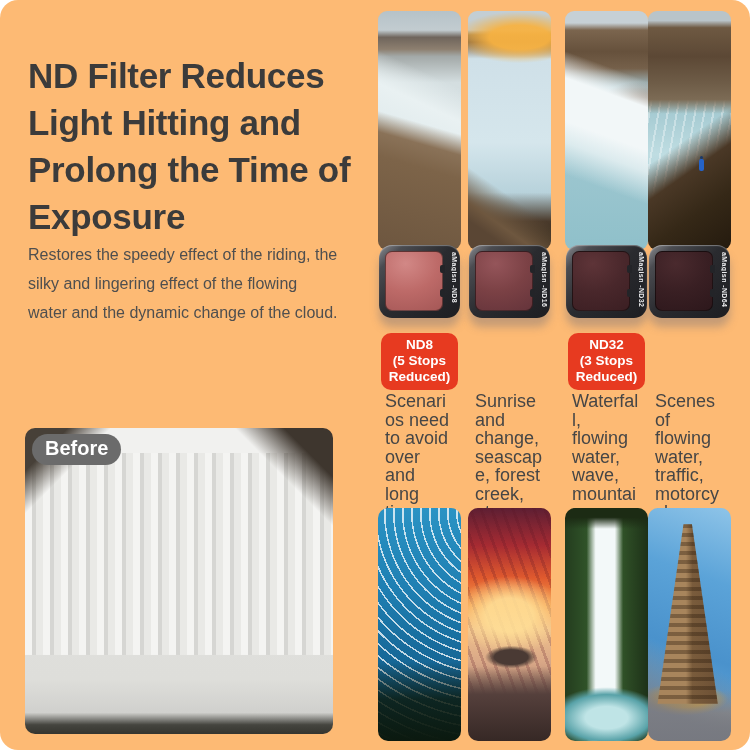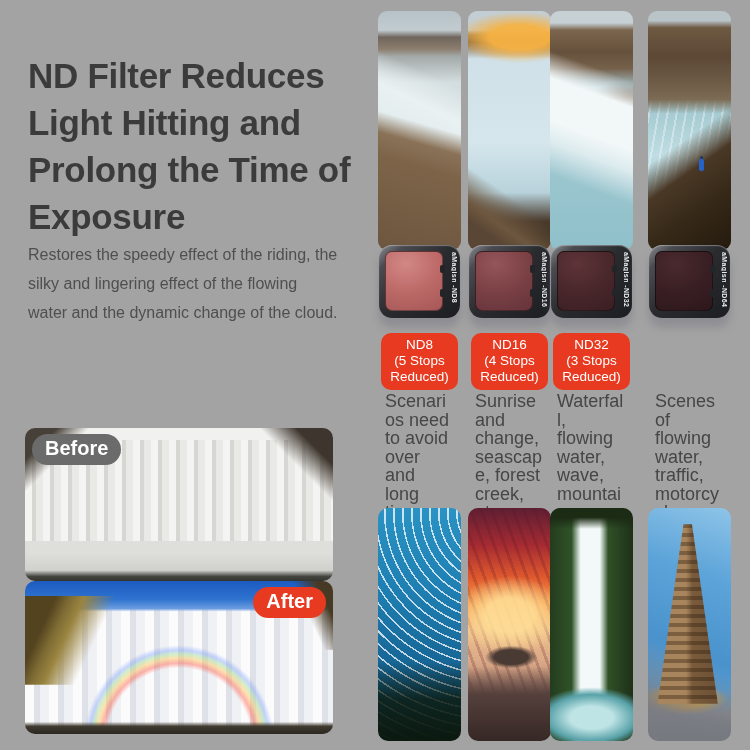--- a/index.html
+++ b/index.html
@@ -1,22 +1,22 @@
 <!DOCTYPE html>
 <html><head>
 <meta charset="utf-8">
 <style>
   html,body{margin:0;padding:0;}
   body{width:750px;height:750px;background:#fff;font-family:"Liberation Sans",sans-serif;-webkit-font-smoothing:antialiased;}
-  .canvas{position:relative;width:750px;height:750px;background:#a3a3a3;overflow:hidden;}
+  .canvas{position:relative;width:750px;height:750px;background:#fdba74;overflow:hidden;border-radius:18px;}
 
   
   .heading{position:absolute;left:28px;top:52px;width:335px;font-size:35px;line-height:47px;font-weight:700;color:#3b3b3b;letter-spacing:-0.3px;}
   .lead{position:absolute;left:28px;top:240px;width:312px;font-size:16px;line-height:29px;color:#4f4f4f;}
-  .compare{position:absolute;left:25px;top:428px;width:308px;height:306px;display:flex;flex-direction:column;}
+  .compare{position:absolute;left:25px;top:428px;width:308px;height:306px;display:flex;}
   .photo{position:relative;border-radius:10px;overflow:hidden;flex:1;}
   .photo.before{
     background:
       linear-gradient(135deg,#474038 0,#474038 7%,rgba(71,64,56,0) 14%),
       linear-gradient(225deg,#3e362e 0,#3e362e 8%,rgba(62,54,46,0) 16%),
       repeating-linear-gradient(90deg,#f4f4f2 0 7px,#d6d6d3 7px 11px,#e9e9e6 11px 18px) 0 24%/100% 66% no-repeat,
       linear-gradient(180deg,rgba(236,236,233,0) 66%,#dededa 82%,#d0d0cd 93%,#45453f 97%,#35352f 100%),
       linear-gradient(180deg,#f1f1ef 0 22%,#e6e6e3 32%,#dcdcd9 100%);
   }
   .photo.after{
@@ -29,21 +29,21 @@
       repeating-linear-gradient(90deg,#fbfbfc 0 9px,#dfe1e8 9px 15px,#f0f1f5 15px 24px),
       #e8eaee;
   }
   .badge{position:absolute;top:6px;padding:3px 13px 5px;border-radius:17px;color:#fff;font-weight:700;font-size:20px;}
   .badge.b-before{left:7px;background:#6b6b6b;}
   .badge.b-after{right:7px;background:#e73a20;}
 
   
   .rightpanel{position:absolute;left:378px;top:0;width:353px;height:750px;}
   .col{position:absolute;top:0;width:83px;height:750px;}
-  .col.c1{left:0;} .col.c2{left:90px;} .col.c3{left:172px;} .col.c4{left:270px;}
+  .col.c1{left:0;} .col.c2{left:90px;} .col.c3{left:187px;} .col.c4{left:270px;}
 
   .scene-top{position:absolute;top:11px;left:0;width:83px;height:239px;border-radius:9px;overflow:hidden;}
   .st1{background:
       linear-gradient(16deg,#6d563f 0%,#7d6449 36%,#8a7258 45%,rgba(138,114,88,0) 53%),
       linear-gradient(205deg,rgba(240,246,247,0) 28%,#e9f1f2 40%,#dfeaec 58%,rgba(223,234,236,0) 68%),
       linear-gradient(180deg,#b6c2c8 0%,#c2ccd0 8%,#6f655c 11%,#8d7f6f 16%,#a3a9a8 19%,#d4dee0 30%,#cfdadd 100%);}
   .st2{background:
       linear-gradient(35deg,#5a4634 0 10%,#6e573f 16%,rgba(110,87,63,0) 28%),
       linear-gradient(180deg,rgba(0,0,0,0) 76%,#4a3a2b 88%,#2f2517 100%),
       radial-gradient(ellipse 130% 18% at 62% 11%,rgba(247,178,66,0.95) 0 28%,rgba(247,178,66,0) 60%),
@@ -66,21 +66,21 @@
   .glass{position:absolute;top:6px;left:6px;right:17px;bottom:7px;border-radius:7px;border:1px solid rgba(0,0,0,0.45);}
   .g1{background:radial-gradient(120% 100% at 35% 20%,#d28886 0%,#bd6a68 48%,#a35655 100%);}
   .g2{background:radial-gradient(120% 100% at 35% 20%,#95555a 0%,#7b4145 48%,#63333a 100%);}
   .g3{background:radial-gradient(120% 100% at 35% 20%,#5e3438 0%,#49272b 48%,#3a1e22 100%);}
   .g4{background:radial-gradient(120% 100% at 35% 20%,#4a2a2e 0%,#391f23 48%,#2c171b 100%);}
   .notch{position:absolute;right:15px;width:5px;height:8px;background:#232428;border-radius:2px 0 0 2px;}
   .n1{top:20px;} .n2{top:44px;}
   .sidetext{position:absolute;right:2px;top:7px;bottom:5px;writing-mode:vertical-rl;font-size:7px;font-weight:700;color:#ecedef;letter-spacing:0.4px;white-space:nowrap;overflow:hidden;}
 
   .ndlabel{position:absolute;top:333px;left:3px;width:77px;background:#e73a20;border-radius:10px;color:#fff;text-align:center;
-    font-weight:400;font-size:13.5px;line-height:16px;padding:4px 2px 5px;box-sizing:border-box;}
+    font-weight:700;font-size:13.5px;line-height:16px;padding:4px 2px 5px;box-sizing:border-box;}
   .ndlabel .model{display:block;}
   .desc{position:absolute;top:392px;left:7px;width:69px;font-size:18px;line-height:18.5px;color:#464646;text-align:left;overflow-wrap:anywhere;}
 
   .scene-bottom{position:absolute;top:508px;left:0;width:83px;height:233px;border-radius:10px;overflow:hidden;}
   .sb1{background:
       linear-gradient(180deg,rgba(0,0,0,0) 66%,rgba(12,28,16,0.85) 82%,#0b190f 100%),
       repeating-radial-gradient(circle at 150% 2%,rgba(255,255,255,0.75) 0 1.5px,rgba(255,255,255,0) 1.5px 9px),
       linear-gradient(180deg,#2a93c4 0%,#1f7fb2 35%,#176a9a 62%,#124f78 100%);}
   .sb2{background:
       linear-gradient(180deg,rgba(0,0,0,0) 68%,#55403c 80%,#362825 100%),
@@ -109,23 +109,20 @@
 
 <div class="canvas">
 
   <div class="heading">ND Filter Reduces Light Hitting and Prolong the Time of Exposure</div>
   <div class="lead">Restores the speedy effect of the riding, the silky and lingering effect of the flowing water and the dynamic change of the cloud.</div>
 
   <div class="compare">
     <div class="photo before">
       <span class="badge b-before">Before</span>
     </div>
-    <div class="photo after">
-      <span class="badge b-after">After</span>
-    </div>
   </div>
 
   <div class="rightpanel">
 
     <div class="col c1">
       <div class="scene-top st1"></div>
       <div class="ndfilter">
         <div class="glass g1"></div>
         <div class="notch n1"></div>
         <div class="notch n2"></div>
@@ -139,24 +136,20 @@
       <div class="scene-bottom sb1"></div>
     </div>
 
     <div class="col c2">
       <div class="scene-top st2"></div>
       <div class="ndfilter">
         <div class="glass g2"></div>
         <div class="notch n1"></div>
         <div class="notch n2"></div>
         <div class="sidetext">aMagisn -ND16</div>
-      </div>
-      <div class="ndlabel">
-        <span class="model">ND16</span>
-        <span>(4 Stops Reduced)</span>
       </div>
       <div class="desc">Sunrise and change, seascape, forest creek, etc</div>
       <div class="scene-bottom sb2"></div>
     </div>
 
     <div class="col c3">
       <div class="scene-top st3"></div>
       <div class="ndfilter">
         <div class="glass g3"></div>
         <div class="notch n1"></div>

